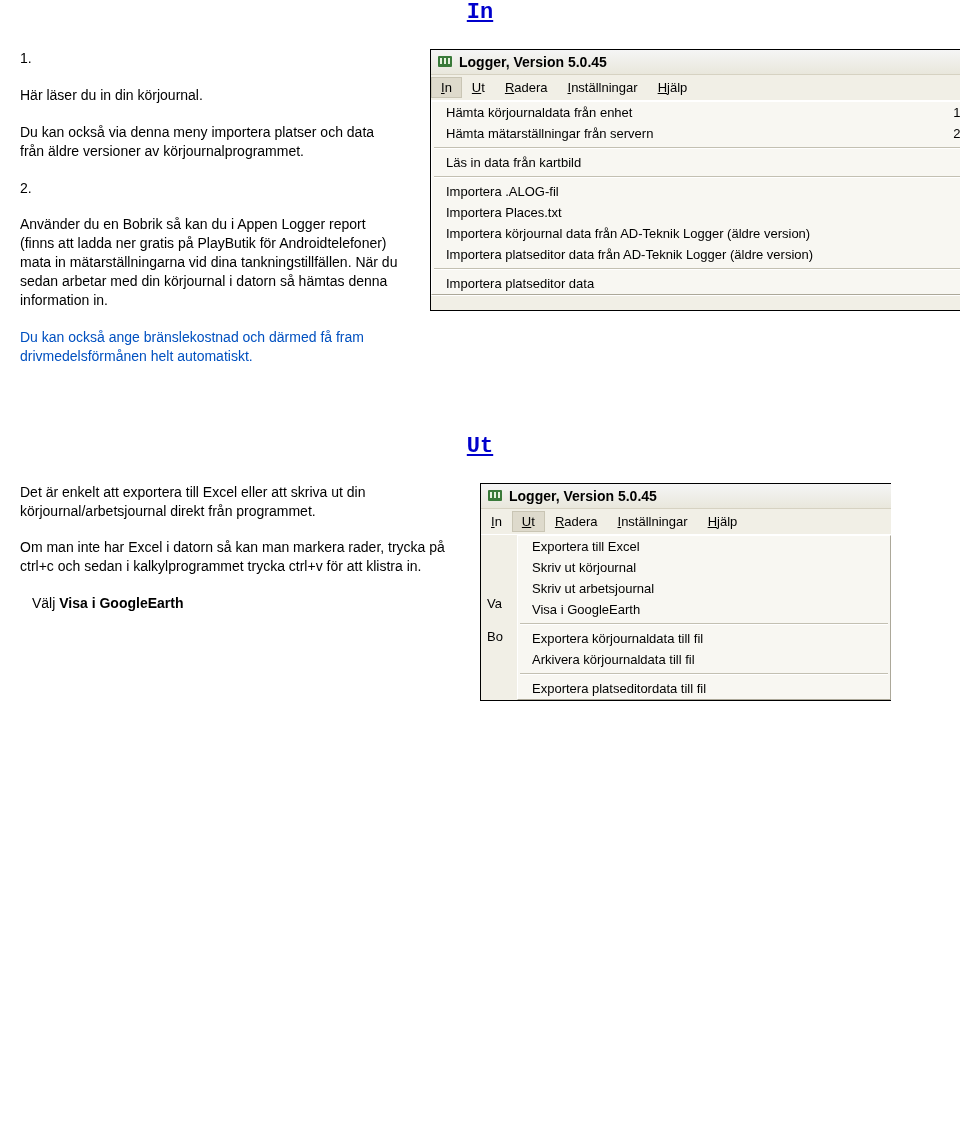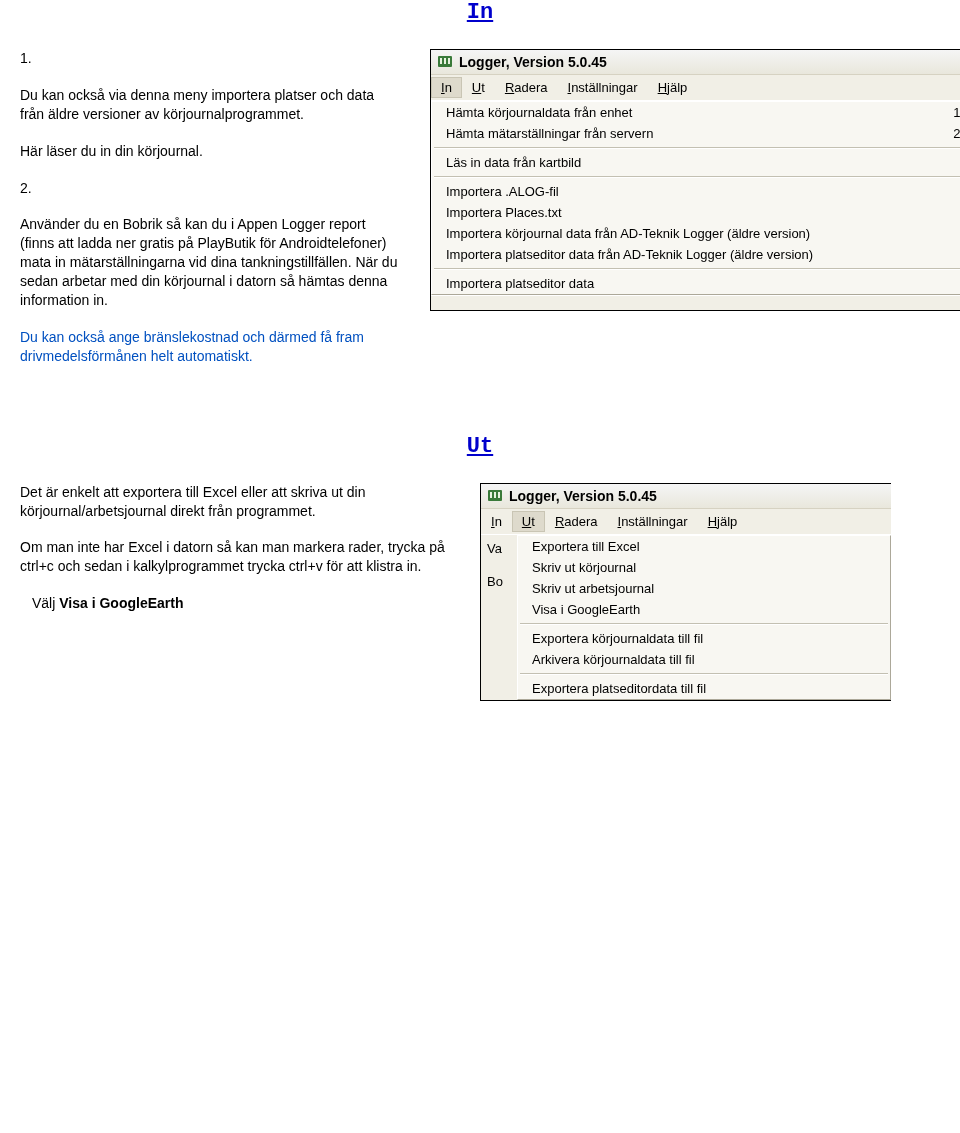--- a/index.html
+++ b/index.html
@@ -119,21 +119,21 @@
     width: 410px;
   }
   .left-strip {
     display: flex;
   }
   .left-strip .lbl-col {
     width: 36px;
     background: #f1efe6;
     display: flex;
     flex-direction: column;
-    justify-content: flex-start;
+    justify-content: center;
     padding-top: 6px;
     gap: 18px;
     font-size: 13px;
   }
   .left-strip .lbl-col div {
     padding-left: 6px;
   }
   .cutoff {
     border-right: none;
   }
@@ -143,22 +143,22 @@
 </head>
 <body>
 
 <div class="page">
 
   <h2 class="heading-link">In</h2>
 
   <div class="two-col">
     <div class="left-col">
       <p class="para">1.</p>
+      <p class="para">Här läser du in din körjournal.</p>
       <p class="para">Du kan också via denna meny importera platser och data från äldre versioner av körjournalprogrammet.</p>
-      <p class="para">Här läser du in din körjournal.</p>
       <p class="para">2.</p>
       <p class="para">Använder du en Bobrik så kan du i Appen Logger report (finns att ladda ner gratis på PlayButik för Androidtelefoner) mata in mätarställningarna vid dina tankningstillfällen. När du sedan arbetar med din körjournal i datorn så hämtas denna information in.</p>
       <p class="para blue">Du kan också ange bränslekostnad och därmed få fram drivmedelsförmånen helt automatiskt.</p>
     </div>
 
     <div class="right-col">
 
       <div class="win">
         <div class="win-title">
           <span class="icon">

